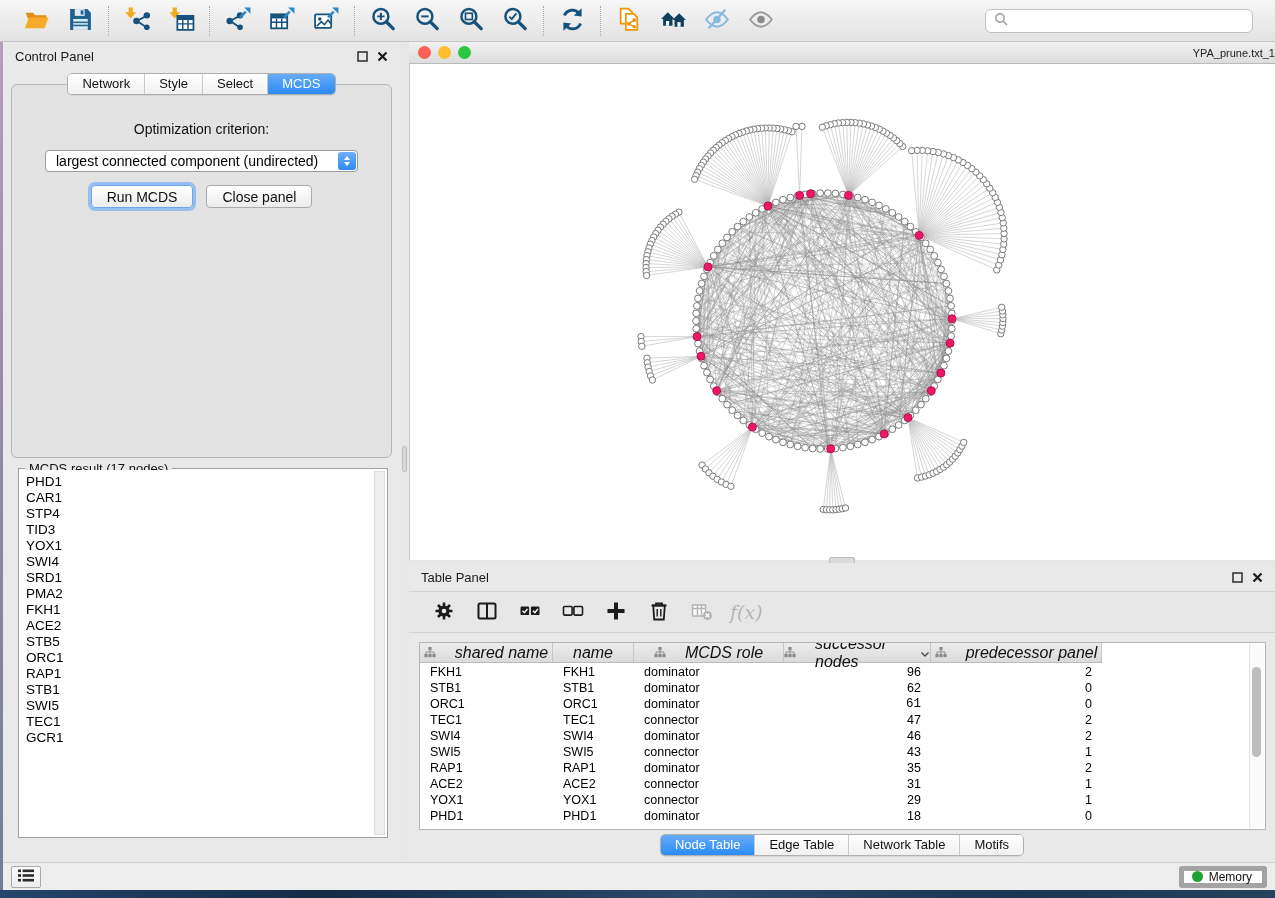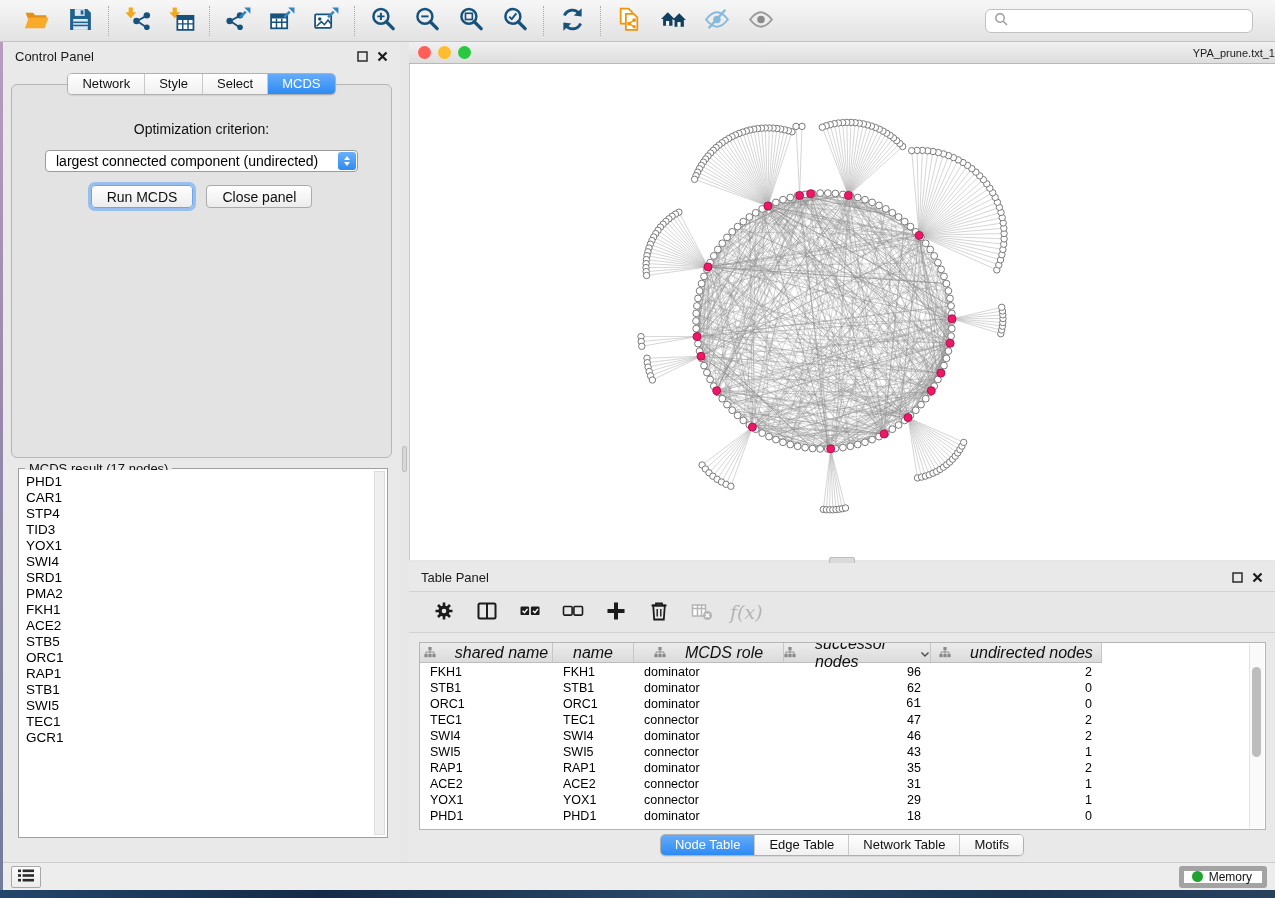--- a/index.html
+++ b/index.html
@@ -1540,21 +1540,21 @@
                   </svg></span>
               </div>
               <div class="th" style="width: 171px;">
                 <span><svg width="12" height="11" viewBox="0 0 12 11">
                     <path d="M6 3v2M2 7V5h8v2M6 5v2" fill="none" stroke="#909090" stroke-width="1"></path>
                     <rect x="4.4" width="3.2" height="3.2" fill="#8a8a8a"></rect>
                     <rect x="0.4" y="7" width="3.2" height="3.2" fill="#8a8a8a"></rect>
                     <rect x="4.4" y="7" width="3.2" height="3.2" fill="#8a8a8a"></rect>
                     <rect x="8.4" y="7" width="3.2" height="3.2" fill="#8a8a8a"></rect>
                   </svg></span>
-                <span>undirected nodes</span>
+                <span>predecessor panel</span>
               </div>
             </div>
           <div class="tbl-body" id="tbl-body">
               <div class="tr">
                 <div class="td" style="width: 133px;">FKH1</div>
                 <div class="td" style="width: 81px;">FKH1</div>
                 <div class="td" style="width: 150px;">dominator</div>
                 <div class="td num" style="width: 147px;">96</div>
                 <div class="td num" style="width: 171px;">2</div>
               </div>

